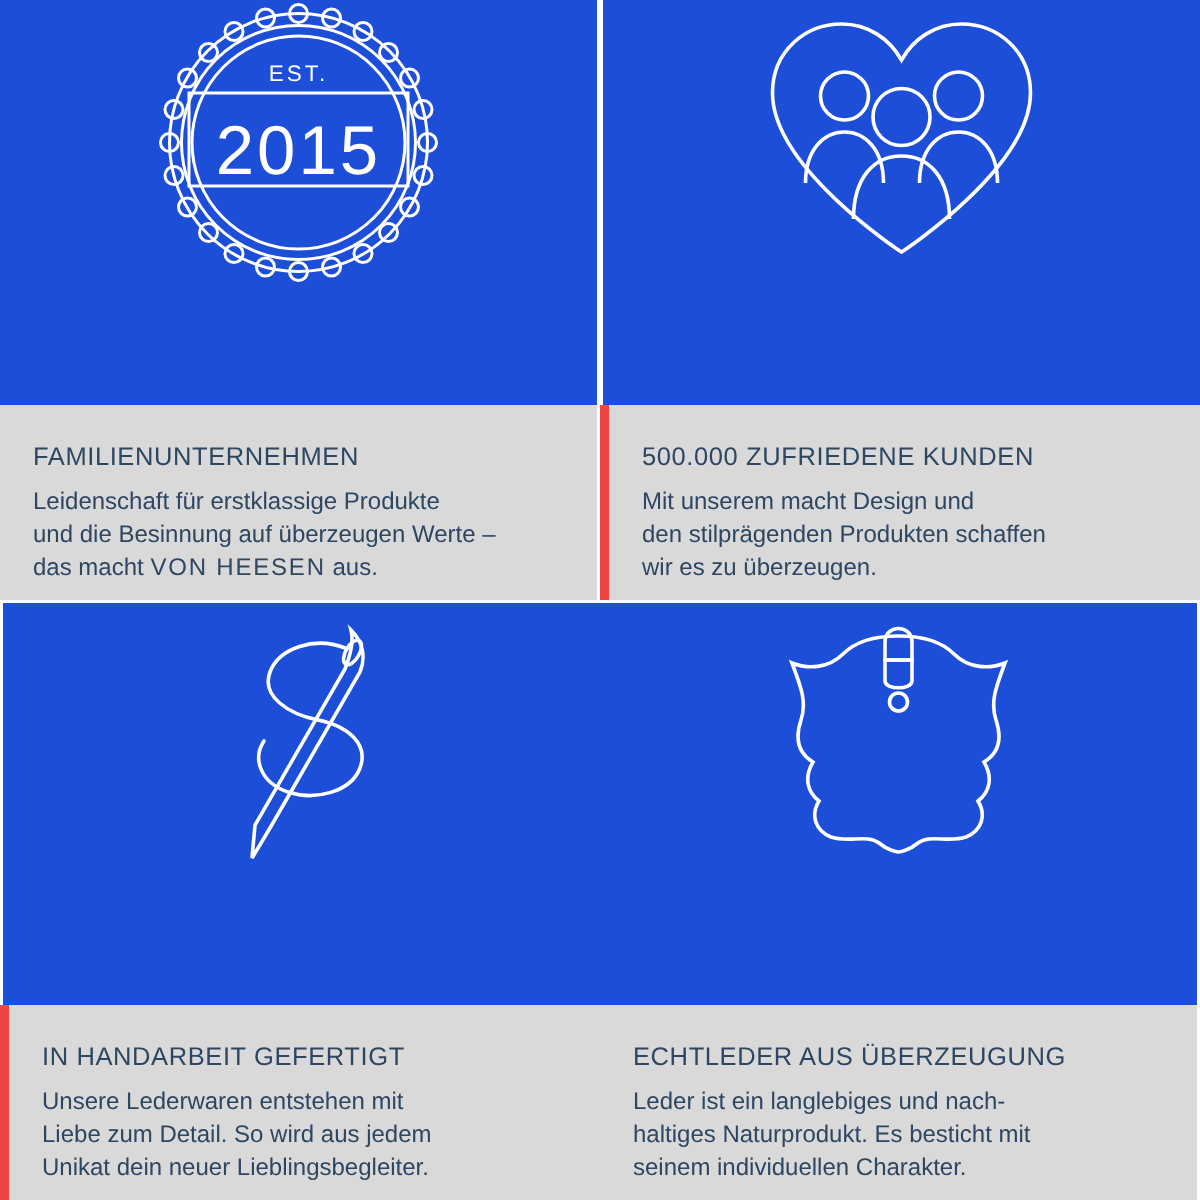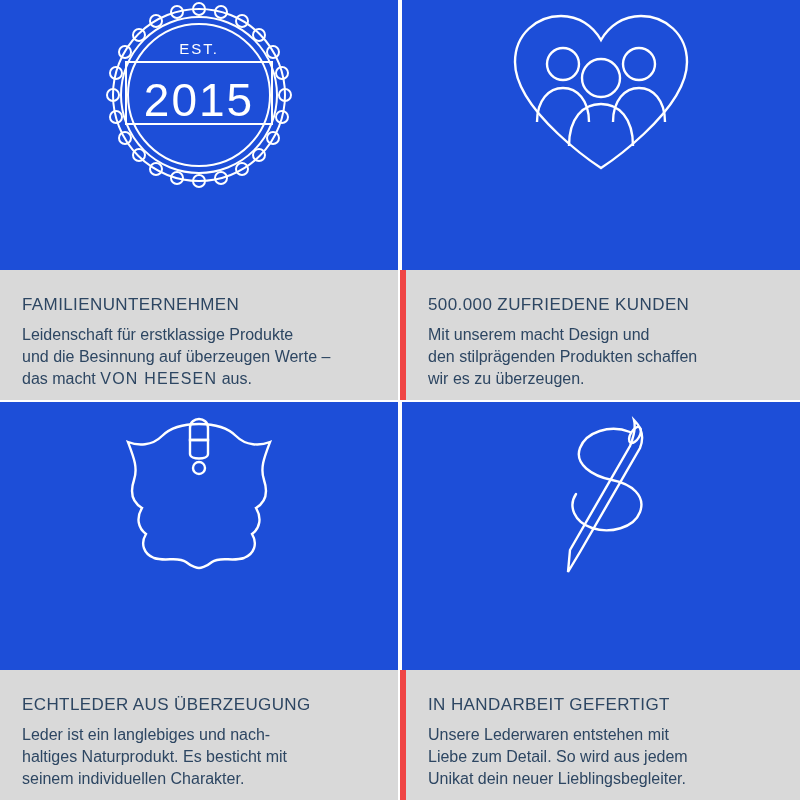--- a/index.html
+++ b/index.html
@@ -148,20 +148,48 @@
     <div class="text-area">
       <p class="heading">500.000 ZUFRIEDENE KUNDEN</p>
       <p class="body-text">
         <span>Mit unserem macht Design und</span><br>
         <span>den stilprägenden Produkten schaffen</span><br>
         <span>wir es zu überzeugen.</span>
       </p>
     </div>
   </div>
 
+  <div class="cell right bottom">
+    <div class="icon-area">
+      <svg width="190" height="190" viewBox="0 0 190 190">
+        <g fill="none" stroke="#ffffff" stroke-width="2.4" stroke-linecap="round">
+
+          <path d="M128 18 C 136 26, 138 36, 134 46 L 74 150 L 62 170 L 64 148 L 124 44 C 128 34, 130 26, 128 18 Z"></path>
+
+          <ellipse cx="129" cy="33" rx="4.5" ry="9" transform="rotate(30 129 33)"></ellipse>
+
+          <path d="M124 30
+                   C 104 22, 80 30, 74 46
+                   C 68 62, 86 74, 106 78
+                   C 126 82, 140 94, 134 110
+                   C 128 126, 104 132, 86 126
+                   C 68 120, 62 104, 70 92"></path>
+        </g>
+      </svg>
+    </div>
+    <div class="text-area">
+      <p class="heading">IN HANDARBEIT GEFERTIGT</p>
+      <p class="body-text">
+        <span>Unsere Lederwaren entstehen mit</span><br>
+        <span>Liebe zum Detail. So wird aus jedem</span><br>
+        <span>Unikat dein neuer Lieblingsbegleiter.</span>
+      </p>
+    </div>
+  </div>
+
   <div class="cell left bottom">
     <div class="icon-area">
       <svg width="190" height="180" viewBox="0 0 190 180">
         <g fill="none" stroke="#ffffff" stroke-width="2.4">
 
           <path d="M95 22
                    C 112 22, 124 26, 132 34
                    C 142 44, 156 44, 166 40
                    C 160 56, 156 66, 160 78
                    C 164 90, 162 100, 152 106
@@ -187,41 +215,13 @@
     <div class="text-area">
       <p class="heading">ECHTLEDER AUS ÜBERZEUGUNG</p>
       <p class="body-text">
         <span>Leder ist ein langlebiges und nach-</span><br>
         <span>haltiges Naturprodukt. Es besticht mit</span><br>
         <span>seinem individuellen Charakter.</span>
       </p>
     </div>
   </div>
 
-  <div class="cell right bottom">
-    <div class="icon-area">
-      <svg width="190" height="190" viewBox="0 0 190 190">
-        <g fill="none" stroke="#ffffff" stroke-width="2.4" stroke-linecap="round">
-
-          <path d="M128 18 C 136 26, 138 36, 134 46 L 74 150 L 62 170 L 64 148 L 124 44 C 128 34, 130 26, 128 18 Z"></path>
-
-          <ellipse cx="129" cy="33" rx="4.5" ry="9" transform="rotate(30 129 33)"></ellipse>
-
-          <path d="M124 30
-                   C 104 22, 80 30, 74 46
-                   C 68 62, 86 74, 106 78
-                   C 126 82, 140 94, 134 110
-                   C 128 126, 104 132, 86 126
-                   C 68 120, 62 104, 70 92"></path>
-        </g>
-      </svg>
-    </div>
-    <div class="text-area">
-      <p class="heading">IN HANDARBEIT GEFERTIGT</p>
-      <p class="body-text">
-        <span>Unsere Lederwaren entstehen mit</span><br>
-        <span>Liebe zum Detail. So wird aus jedem</span><br>
-        <span>Unikat dein neuer Lieblingsbegleiter.</span>
-      </p>
-    </div>
-  </div>
-
 </div>
 
 </body></html>

